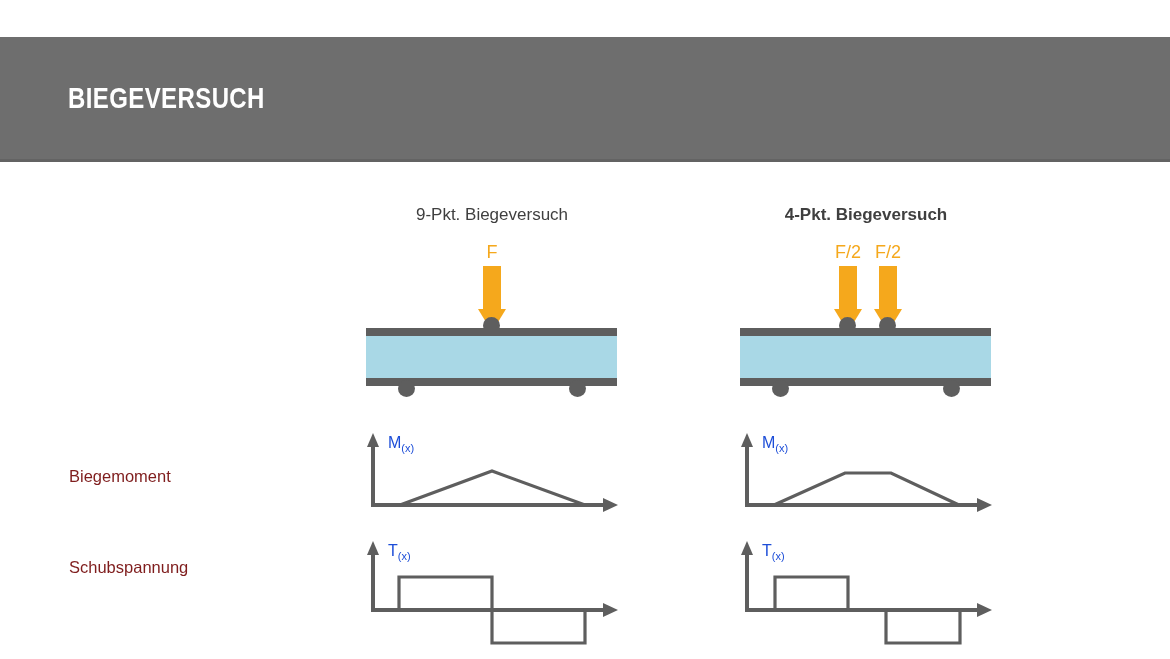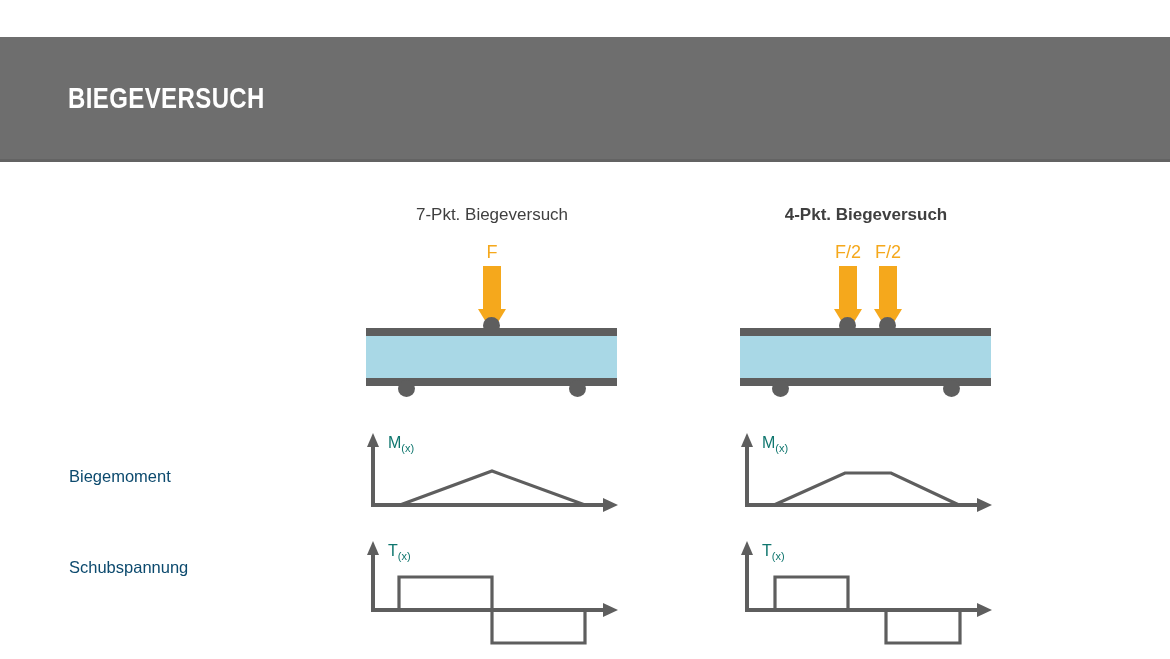--- a/index.html
+++ b/index.html
@@ -30,21 +30,21 @@
     font-weight:bold;
     letter-spacing:0.5px;
     transform:scaleX(0.80);
     transform-origin:left top;
     white-space:nowrap;
   }
 
   
   .row-label{
     position:absolute;
-    color:#0c4a6e;
+    color:#7f1d1d;
     font-size:16.5px;
     white-space:nowrap;
   }
   .label-moment{left:69px;top:430px;}
   .label-shear{left:69px;top:521px;}
 
   
   .col-heading{
     position:absolute;
     color:#3f3f3f;
@@ -93,37 +93,37 @@
     font-size:18px;
     white-space:nowrap;
     text-align:center;
   }
 
   
   .plot{position:absolute;}
   .plot svg{display:block;}
   .axis-label{
     position:absolute;
-    color:#0f766e;
+    color:#1d4ed8;
     font-size:16px;
     white-space:nowrap;
   }
   .axis-label sub{font-size:11px;}
 </style>
 </head>
 <body>
 
 <div id="page">
 
   <div class="header">
     <div class="title">BIEGEVERSUCH</div>
   </div>
   <div class="header-rule"></div>
 
-  <div class="col-heading heading-3pt">7-Pkt. Biegeversuch</div>
+  <div class="col-heading heading-3pt">9-Pkt. Biegeversuch</div>
   <div class="col-heading heading-4pt">4-Pkt. Biegeversuch</div>
 
   <div class="row-label label-moment">Biegemoment</div>
   <div class="row-label label-shear">Schubspannung</div>
 
   <div class="arrow" style="left:478px;top:229px;">
     <div class="arrow-shaft"></div>
     <div class="arrow-head"></div>
   </div>
   <div class="arrow-label" style="left:462px;top:205px;width:60px;">F</div>

